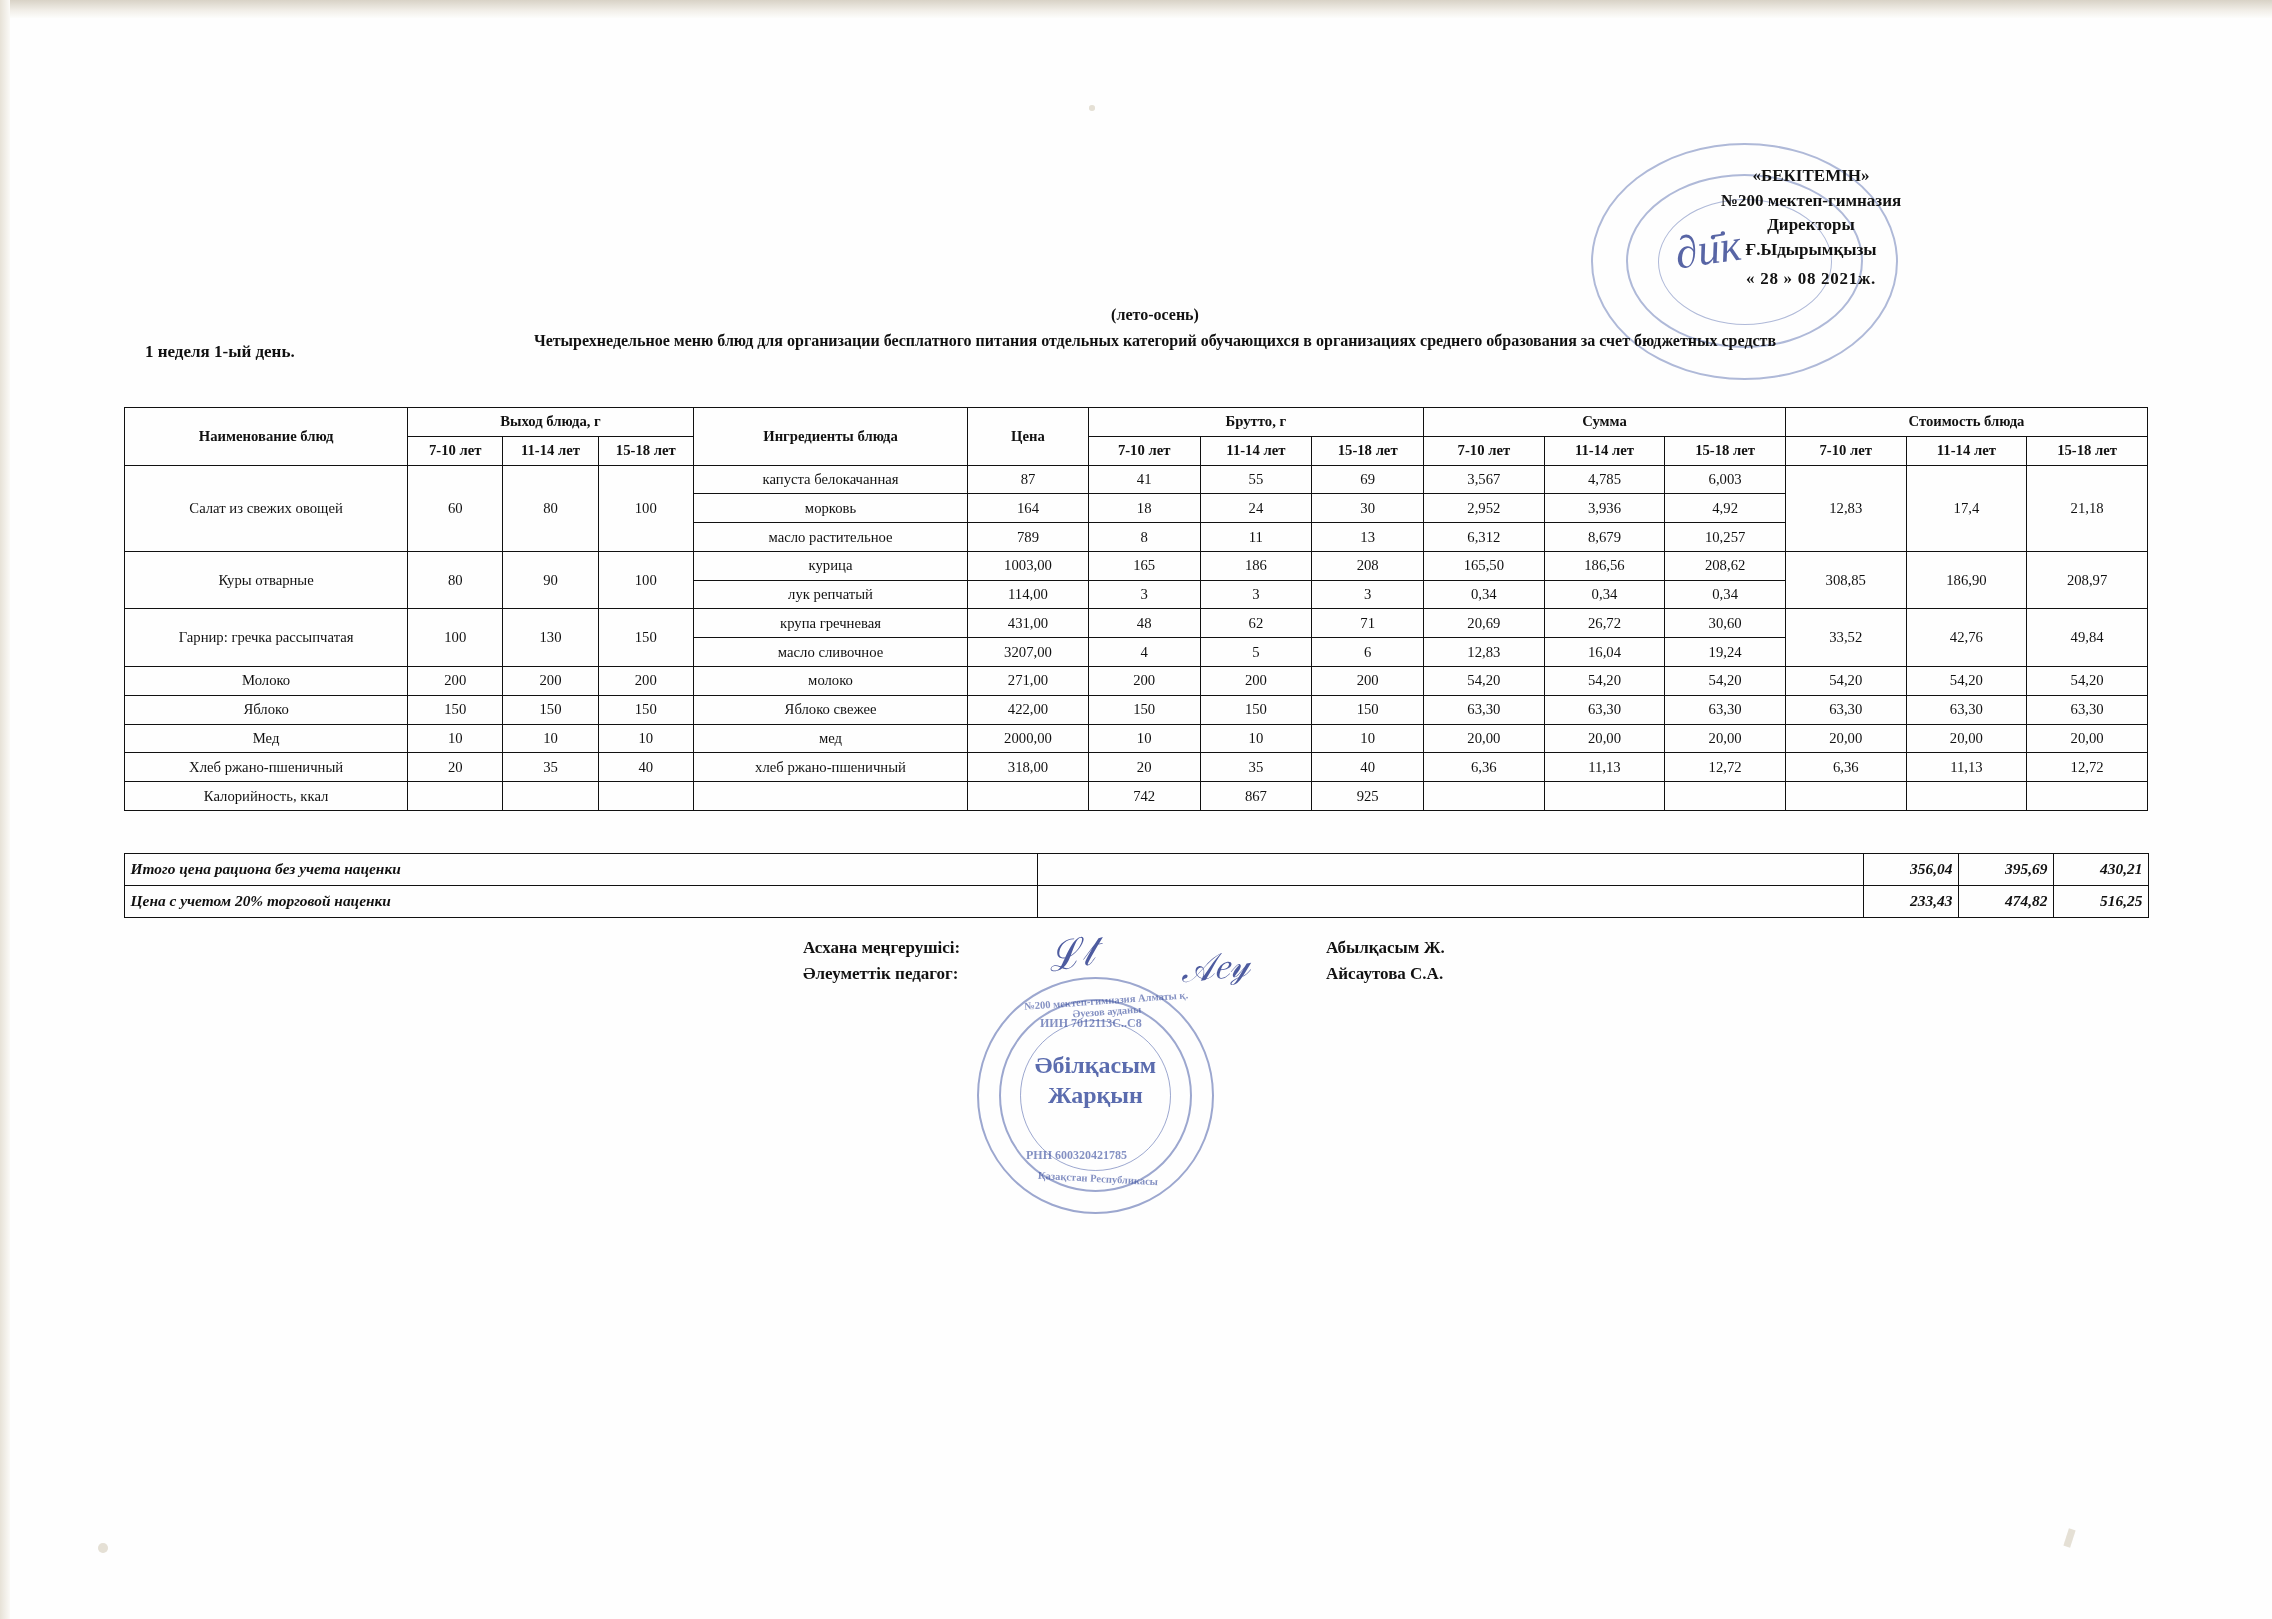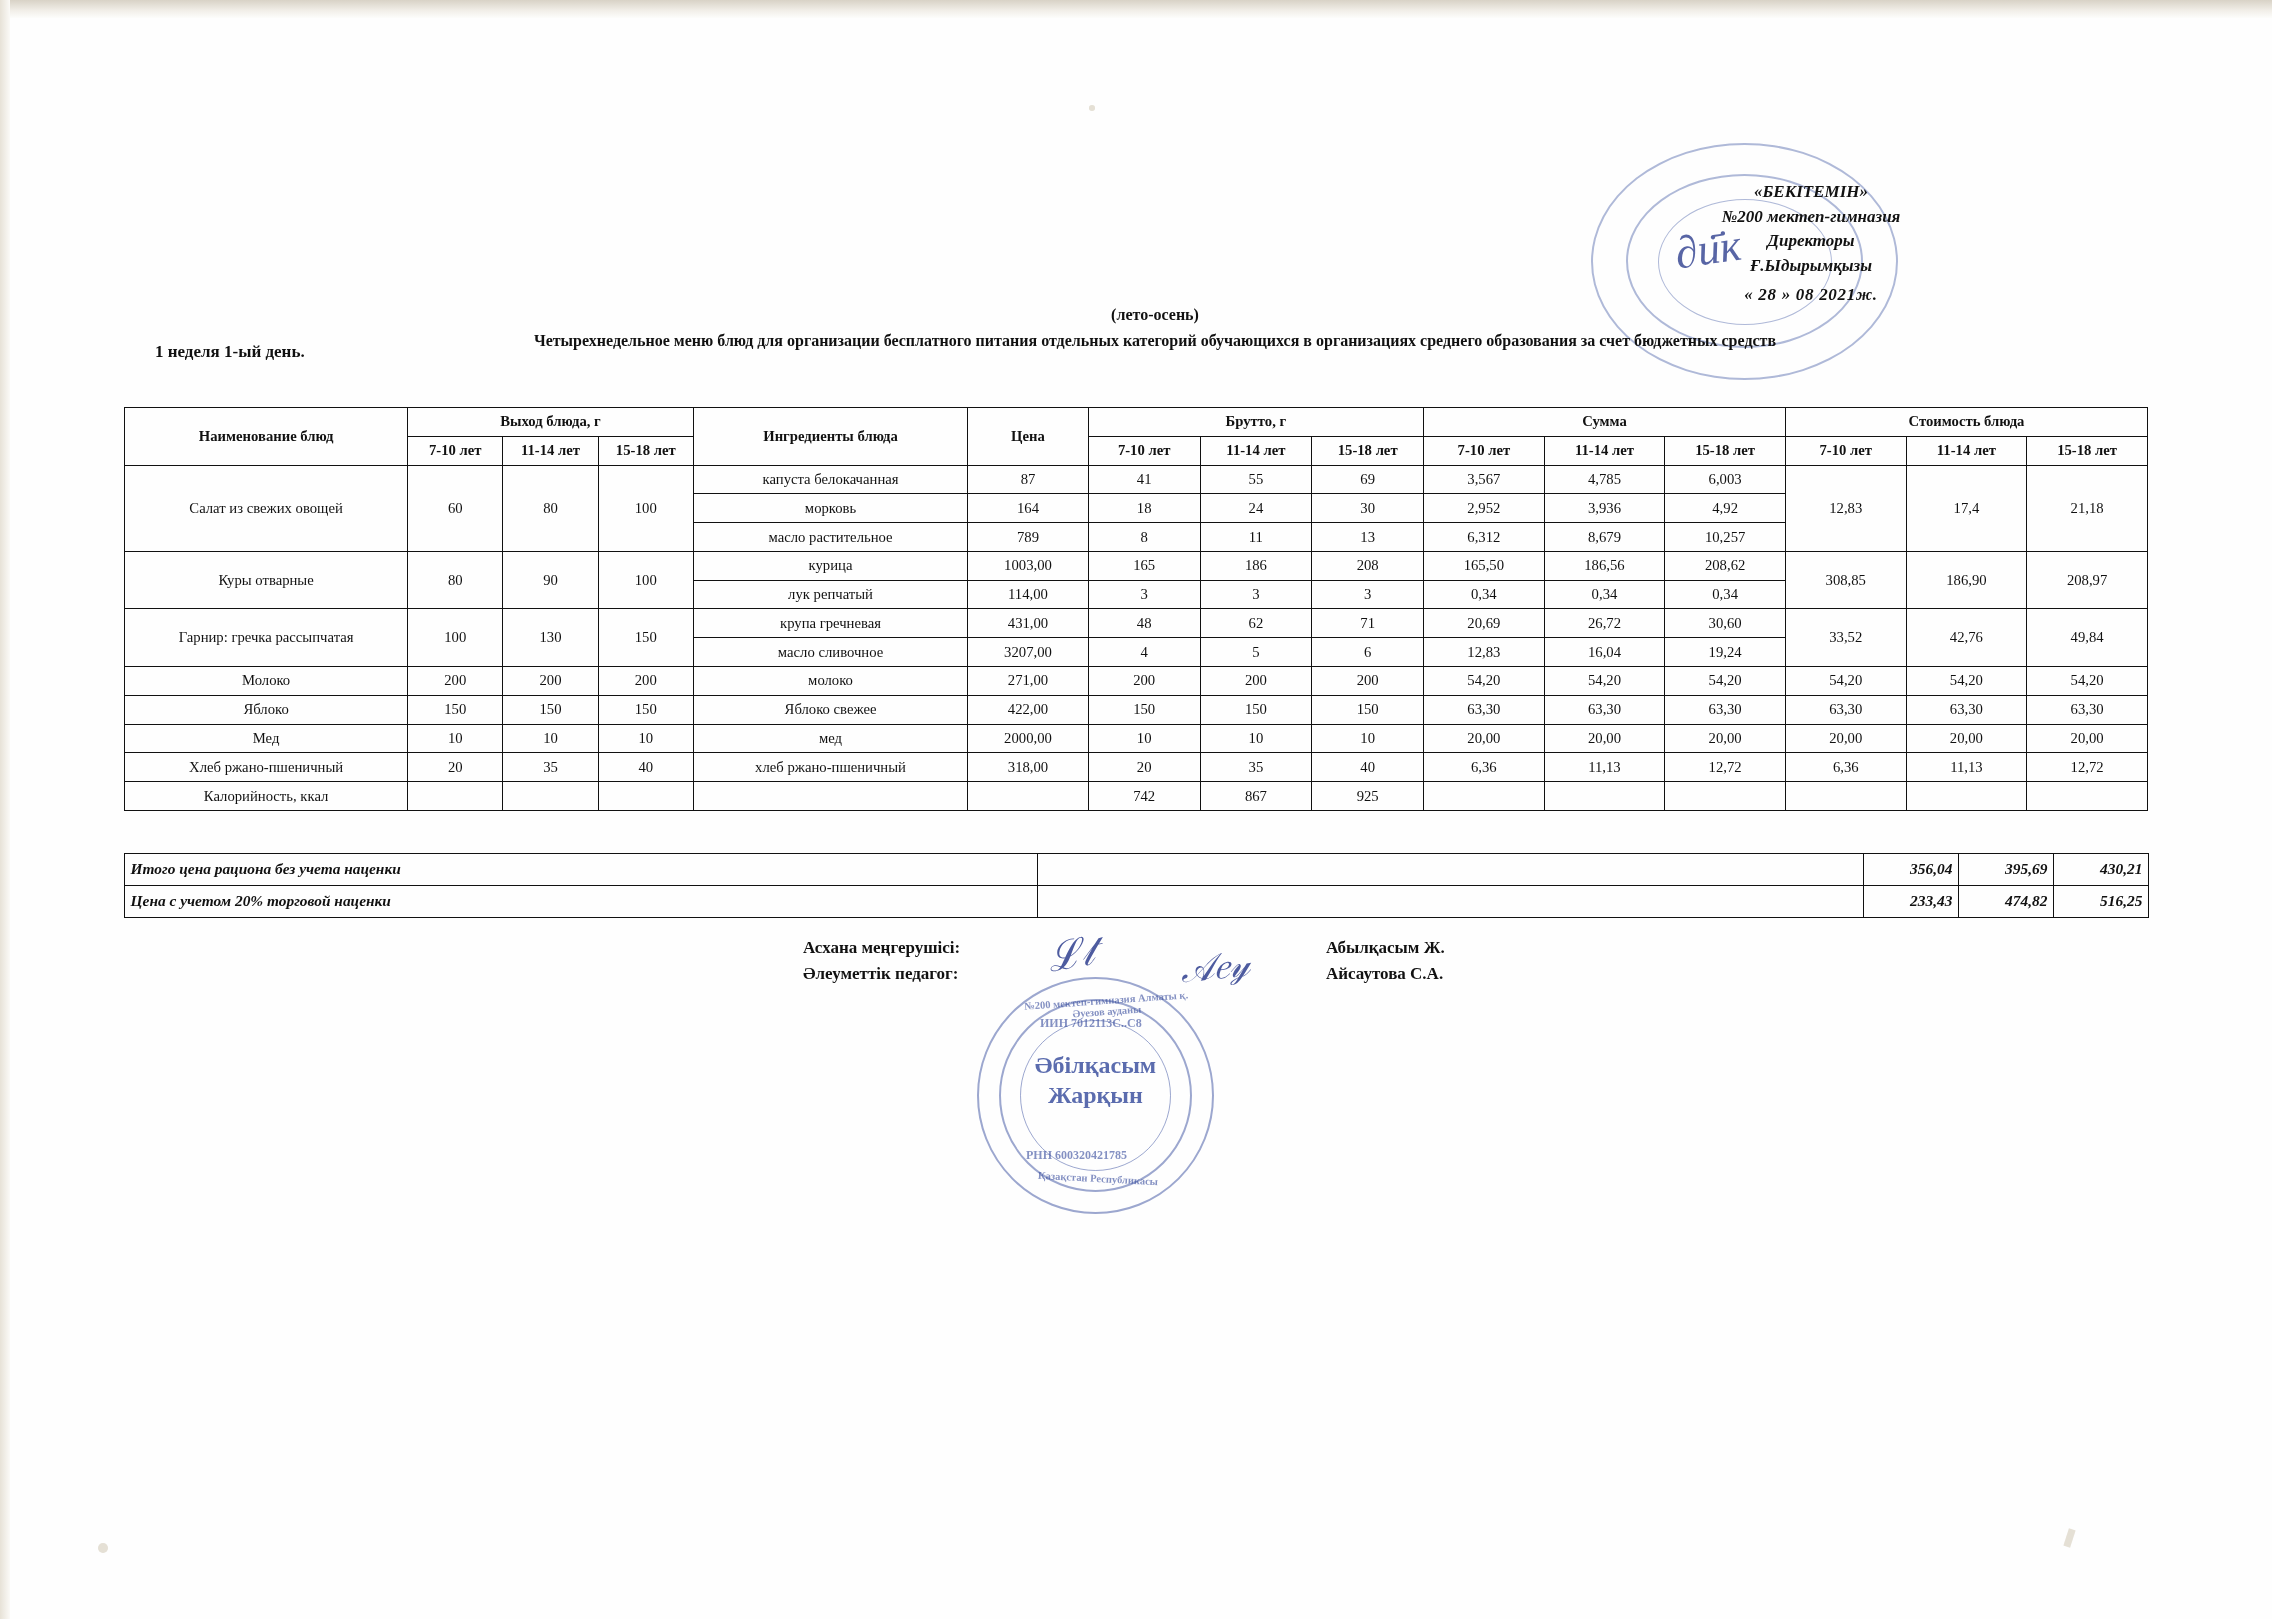--- a/index.html
+++ b/index.html
@@ -36,28 +36,27 @@
   .scan-blot {
     position: absolute;
     background: #cfc6b3;
     opacity: .55;
   }
 
   
   .approval {
     position: absolute;
     left: 1647px;
-    top: 180px;
+    top: 164px;
     width: 328px;
     text-align: center;
     font-size: 17px;
     font-weight: bold;
     line-height: 1.45;
     color: #121212;
-    font-style: italic;
   }
   .approval .row-date {
     margin-top: 4.2px;
     letter-spacing: 0.7px;
   }
   .stamp-round {
     position: absolute;
     left: 1591px;
     top: 143px;
     width: 307px;
@@ -98,21 +97,21 @@
     left: 349px;
     top: 302px;
     width: 1612px;
     text-align: center;
     font-size: 16px;
     font-weight: bold;
     line-height: 1.6;
   }
   .week-label {
     position: absolute;
-    left: 155px;
+    left: 145px;
     top: 342px;
     font-size: 17px;
     font-weight: bold;
   }
 
   
   table.menu {
     position: absolute;
     left: 124px;
     top: 407px;

